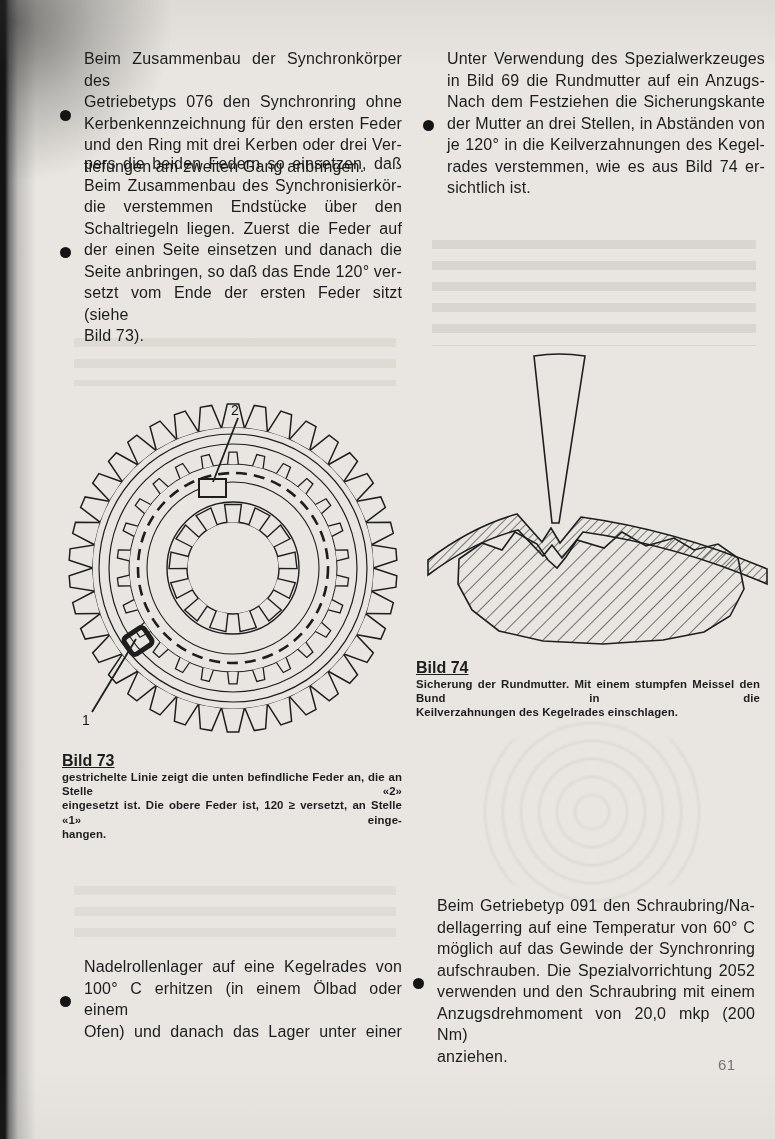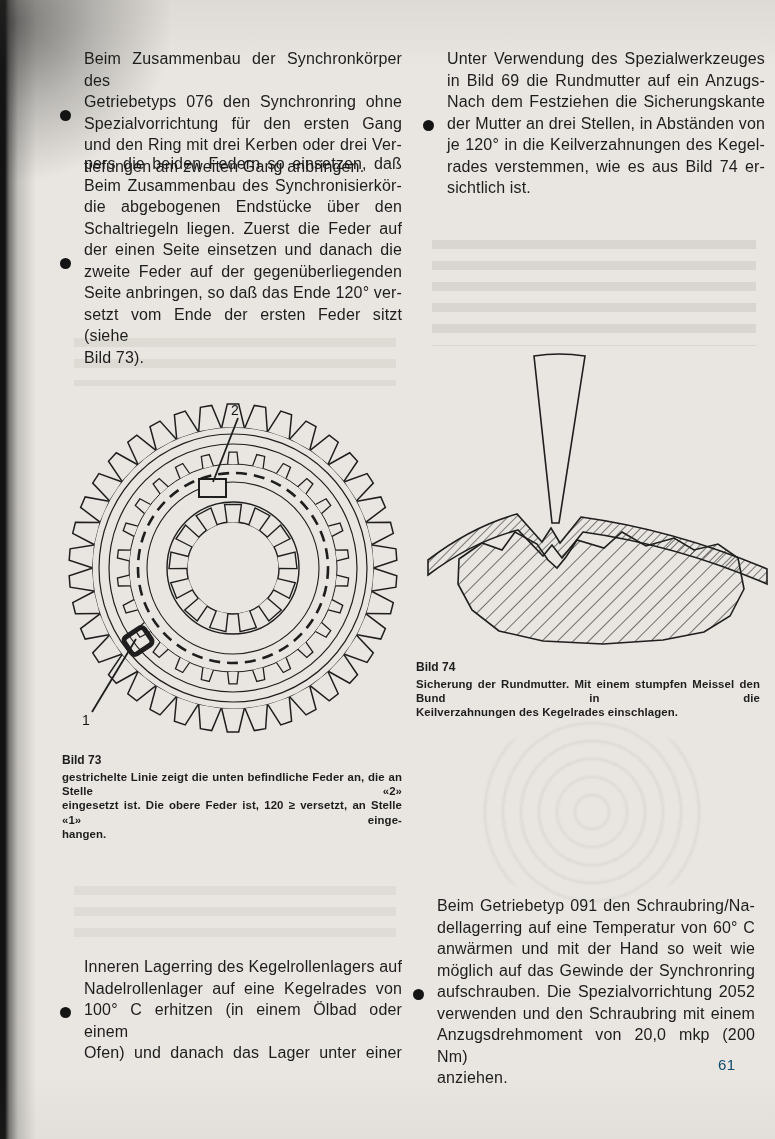--- a/index.html
+++ b/index.html
@@ -34,25 +34,25 @@
   
   .bullet-item{position:absolute; display:flex; align-items:center;}
   .dot{flex:none; width:11px; height:11px; border-radius:50%; background:#141414; margin:5px 13px 0 0;}
   .lines{width:318px;}
   .tline{
     font-size:16px; line-height:21.5px; letter-spacing:.15px;
     text-align:justify; text-align-last:justify; white-space:normal;
   }
   .tline.last{text-align-last:left;}
   .caption{position:absolute;}
-  .caption .cap-title{font-weight:700; font-size:12px; line-height:15px; margin-bottom:2px;}
+  .caption .cap-title{font-weight:700; font-size:16px; line-height:15px; margin-bottom:2px;text-decoration:underline;}
   .caption .tline{font-weight:700; font-size:11.4px; line-height:14.2px; letter-spacing:.1px;}
   .figure{position:absolute;}
   .callout{position:absolute; font-size:14px; font-weight:400; color:#161616;}
-  .page-number{position:absolute; font-size:15px; letter-spacing:.5px; color:#0c4a6e;}
+  .page-number{position:absolute; font-size:15px; letter-spacing:.5px; color:#737373;}
   svg .ln{stroke:#1e1e1e; fill:none;}
 </style>
 </head>
 <body>
 
 <div class="page">
 
   <div class="scan-edge-left"></div>
   <div class="scan-corner-shadow"></div>
 
@@ -60,35 +60,34 @@
   <div class="ghost-lines" style="left:74px; top:338px; width:322px; height:48px; opacity:.4;"></div>
   <div class="ghost-lines" style="left:74px; top:886px; width:322px; height:60px; opacity:.35;"></div>
   <div class="ghost-circle" style="left:472px; top:716px; width:240px; height:192px;"></div>
   <div class="paper-shade"></div>
 
   <div class="bullet-item" style="left:60px; top:48px; width:343px;">
     <span class="dot"></span>
     <div class="lines">
         <div class="tline">Beim Zusammenbau der Synchronkörper des</div>
         <div class="tline">Getriebetyps 076 den Synchronring ohne</div>
-        <div class="tline">Spezialvorrichtung für den ersten Gang</div>
+        <div class="tline">Kerbenkennzeichnung für den ersten Feder</div>
         <div class="tline">und den Ring mit drei Kerben oder drei Ver-</div>
         <div class="tline last">tiefungen am zweiten Gang anbringen.</div>
       </div>
   </div>
 
   <div class="bullet-item" style="left:60px; top:153px; width:343px;">
     <span class="dot"></span>
     <div class="lines">
         <div class="tline">pers die beiden Federn so einsetzen, daß</div>
         <div class="tline">Beim Zusammenbau des Synchronisierkör-</div>
-        <div class="tline">die abgebogenen Endstücke über den</div>
+        <div class="tline">die verstemmen Endstücke über den</div>
         <div class="tline">Schaltriegeln liegen. Zuerst die Feder auf</div>
         <div class="tline">der einen Seite einsetzen und danach die</div>
-        <div class="tline">zweite Feder auf der gegenüberliegenden</div>
         <div class="tline">Seite anbringen, so daß das Ende 120° ver-</div>
         <div class="tline">setzt vom Ende der ersten Feder sitzt (siehe</div>
         <div class="tline last">Bild 73).</div>
       </div>
   </div>
 
   <div class="figure" style="left:62px; top:392px; width:340px; height:352px;">
     <svg width="340" height="352" viewBox="0 0 340 352" xmlns="http://www.w3.org/2000/svg">
       <g id="gear-root">
         <circle class="ln" cx="171" cy="176" r="141" stroke-width="1.4"></circle>
@@ -199,21 +198,20 @@
     <div>
         <div class="tline">gestrichelte Linie zeigt die unten befindliche Feder an, die an Stelle «2»</div>
         <div class="tline">eingesetzt ist. Die obere Feder ist, 120 ≥ versetzt, an Stelle «1» einge-</div>
         <div class="tline last">hangen.</div>
       </div>
   </div>
 
   <div class="bullet-item" style="left:60px; top:956px; width:343px;">
     <span class="dot"></span>
     <div class="lines">
-        <div class="tline">Inneren Lagerring des Kegelrollenlagers auf</div>
         <div class="tline">Nadelrollenlager auf eine Kegelrades von</div>
         <div class="tline">100° C erhitzen (in einem Ölbad oder einem</div>
         <div class="tline">Ofen) und danach das Lager unter einer</div>
       </div>
   </div>
 
   <div class="bullet-item" style="left:423px; top:48px; width:345px;">
     <span class="dot"></span>
     <div class="lines">
         <div class="tline">Unter Verwendung des Spezialwerkzeuges</div>
@@ -253,21 +251,20 @@
         <div class="tline">Sicherung der Rundmutter. Mit einem stumpfen Meissel den Bund in die</div>
         <div class="tline last">Keilverzahnungen des Kegelrades einschlagen.</div>
       </div>
   </div>
 
   <div class="bullet-item" style="left:413px; top:895px; width:345px;">
     <span class="dot"></span>
     <div class="lines">
         <div class="tline">Beim Getriebetyp 091 den Schraubring/Na-</div>
         <div class="tline">dellagerring auf eine Temperatur von 60° C</div>
-        <div class="tline">anwärmen und mit der Hand so weit wie</div>
         <div class="tline">möglich auf das Gewinde der Synchronring</div>
         <div class="tline">aufschrauben. Die Spezialvorrichtung 2052</div>
         <div class="tline">verwenden und den Schraubring mit einem</div>
         <div class="tline">Anzugsdrehmoment von 20,0 mkp (200 Nm)</div>
         <div class="tline last">anziehen.</div>
       </div>
   </div>
 
   <div class="page-number" style="left:718px; top:1056px;">61</div>
 

